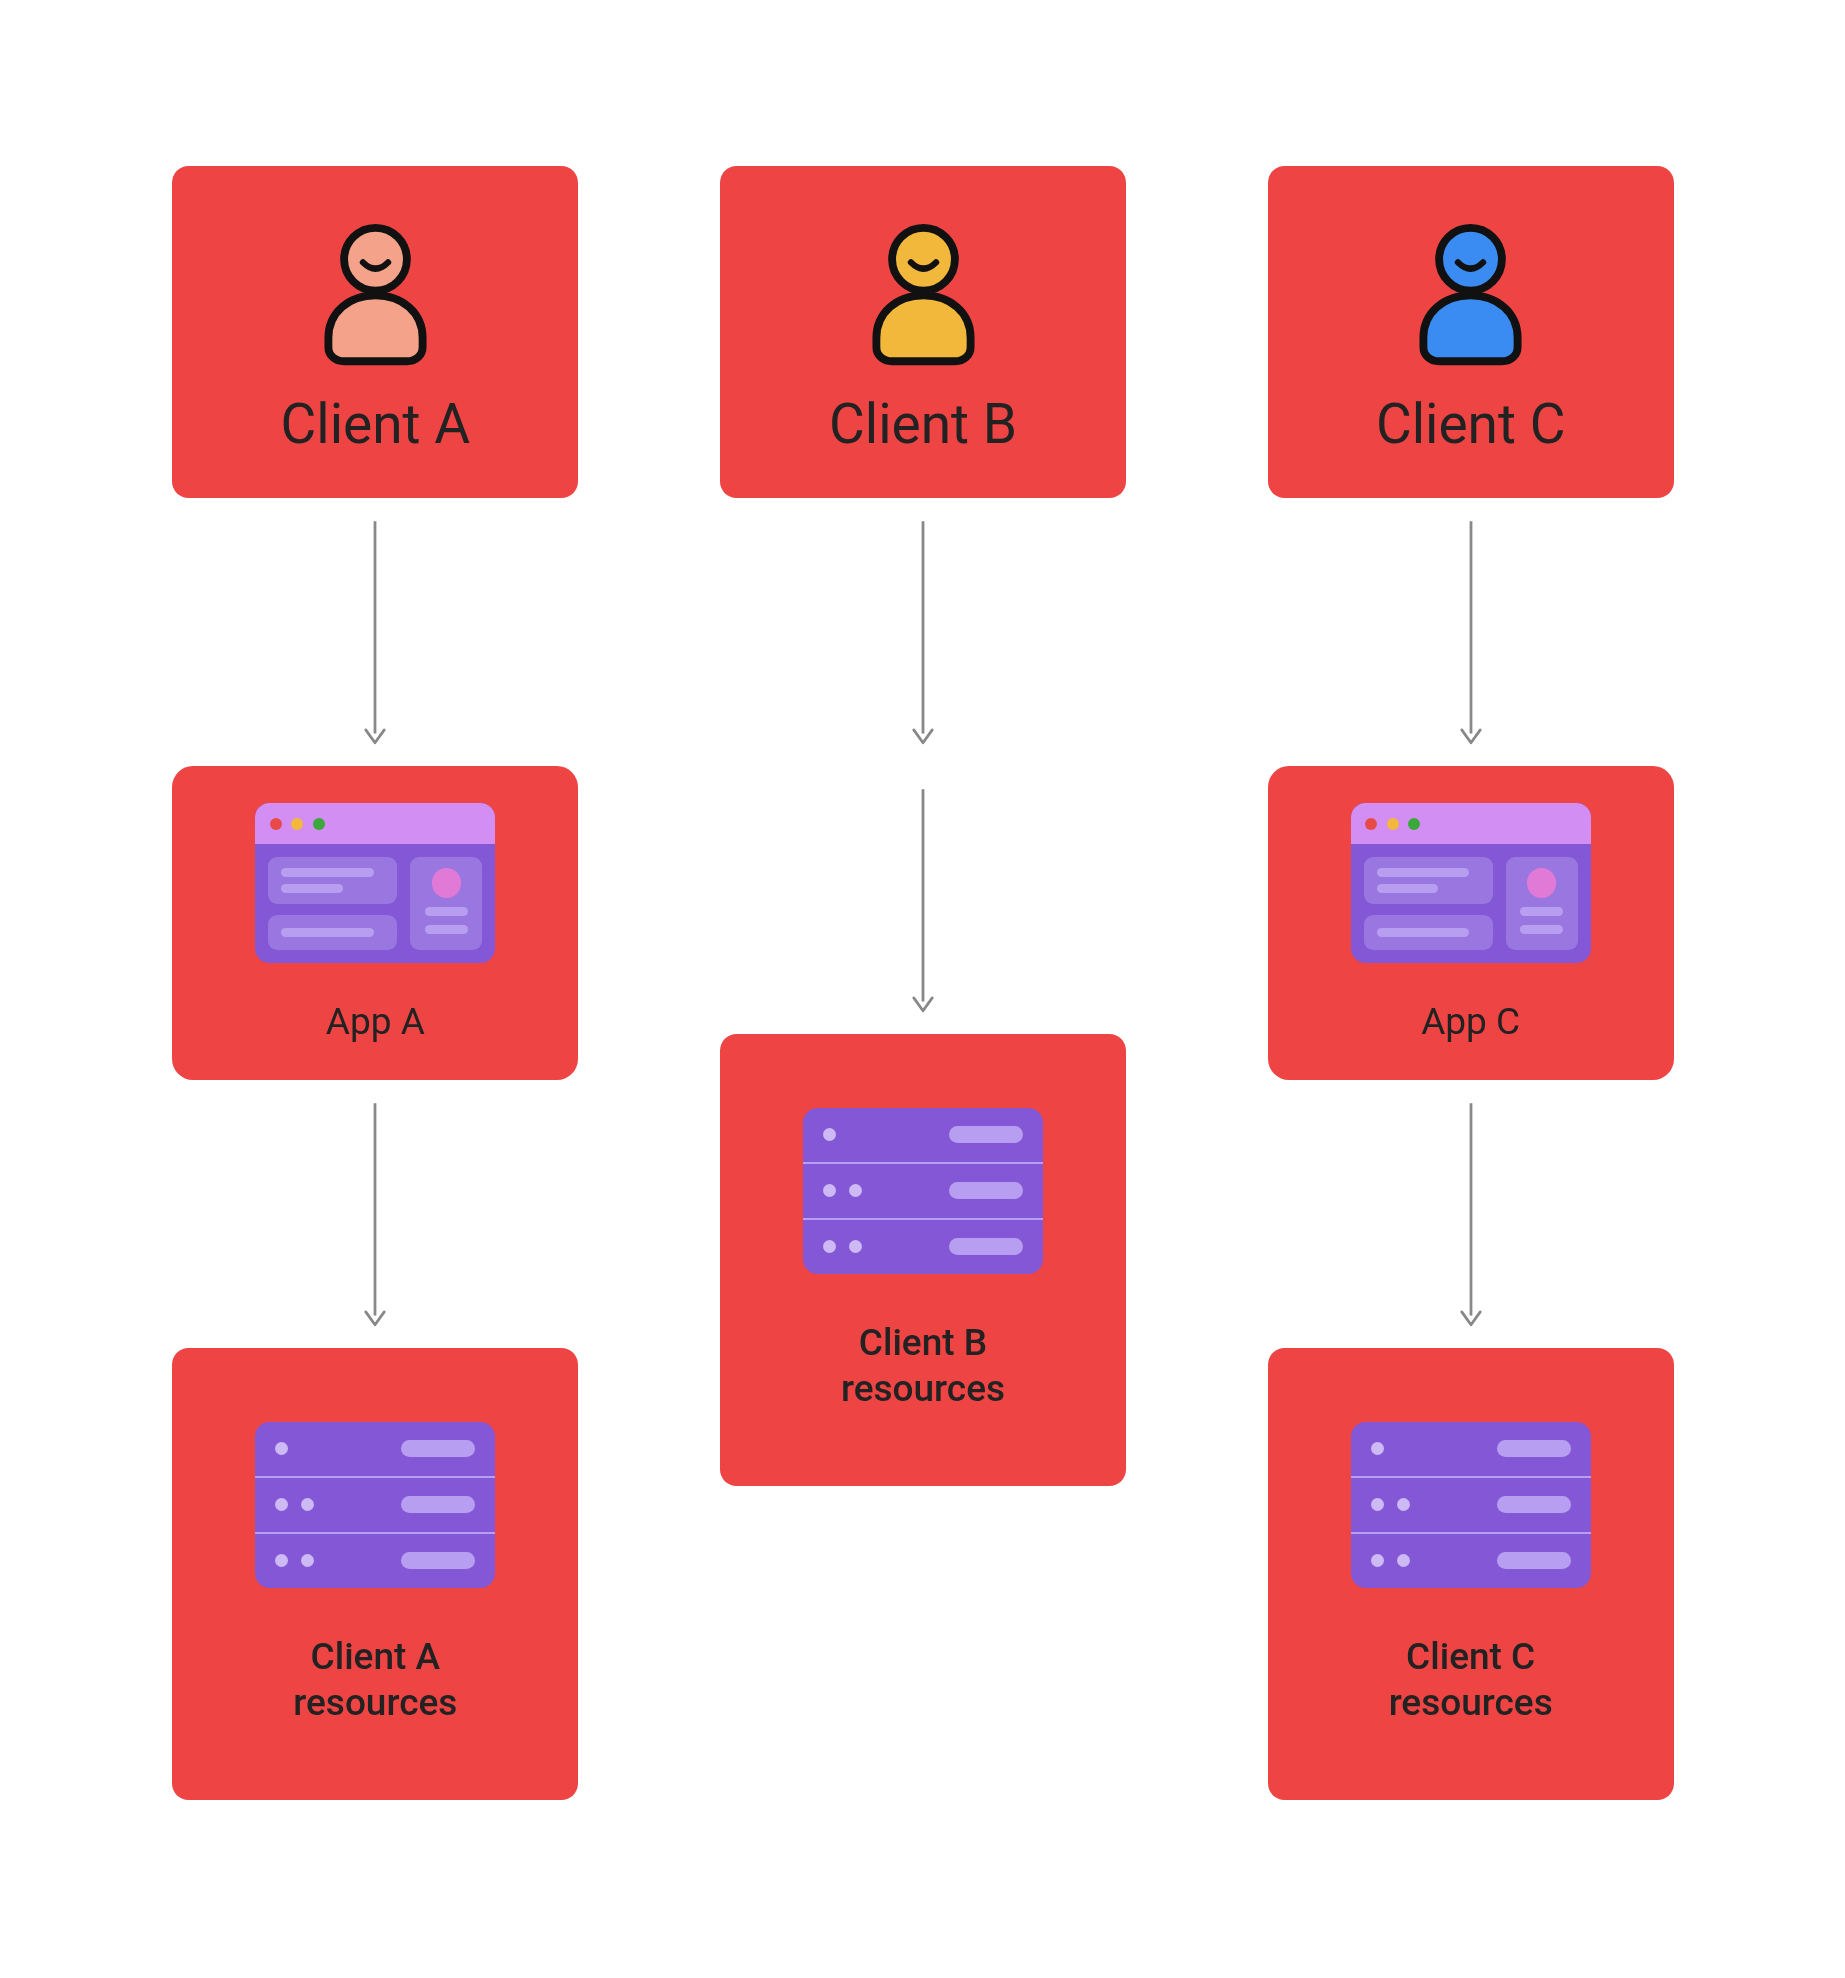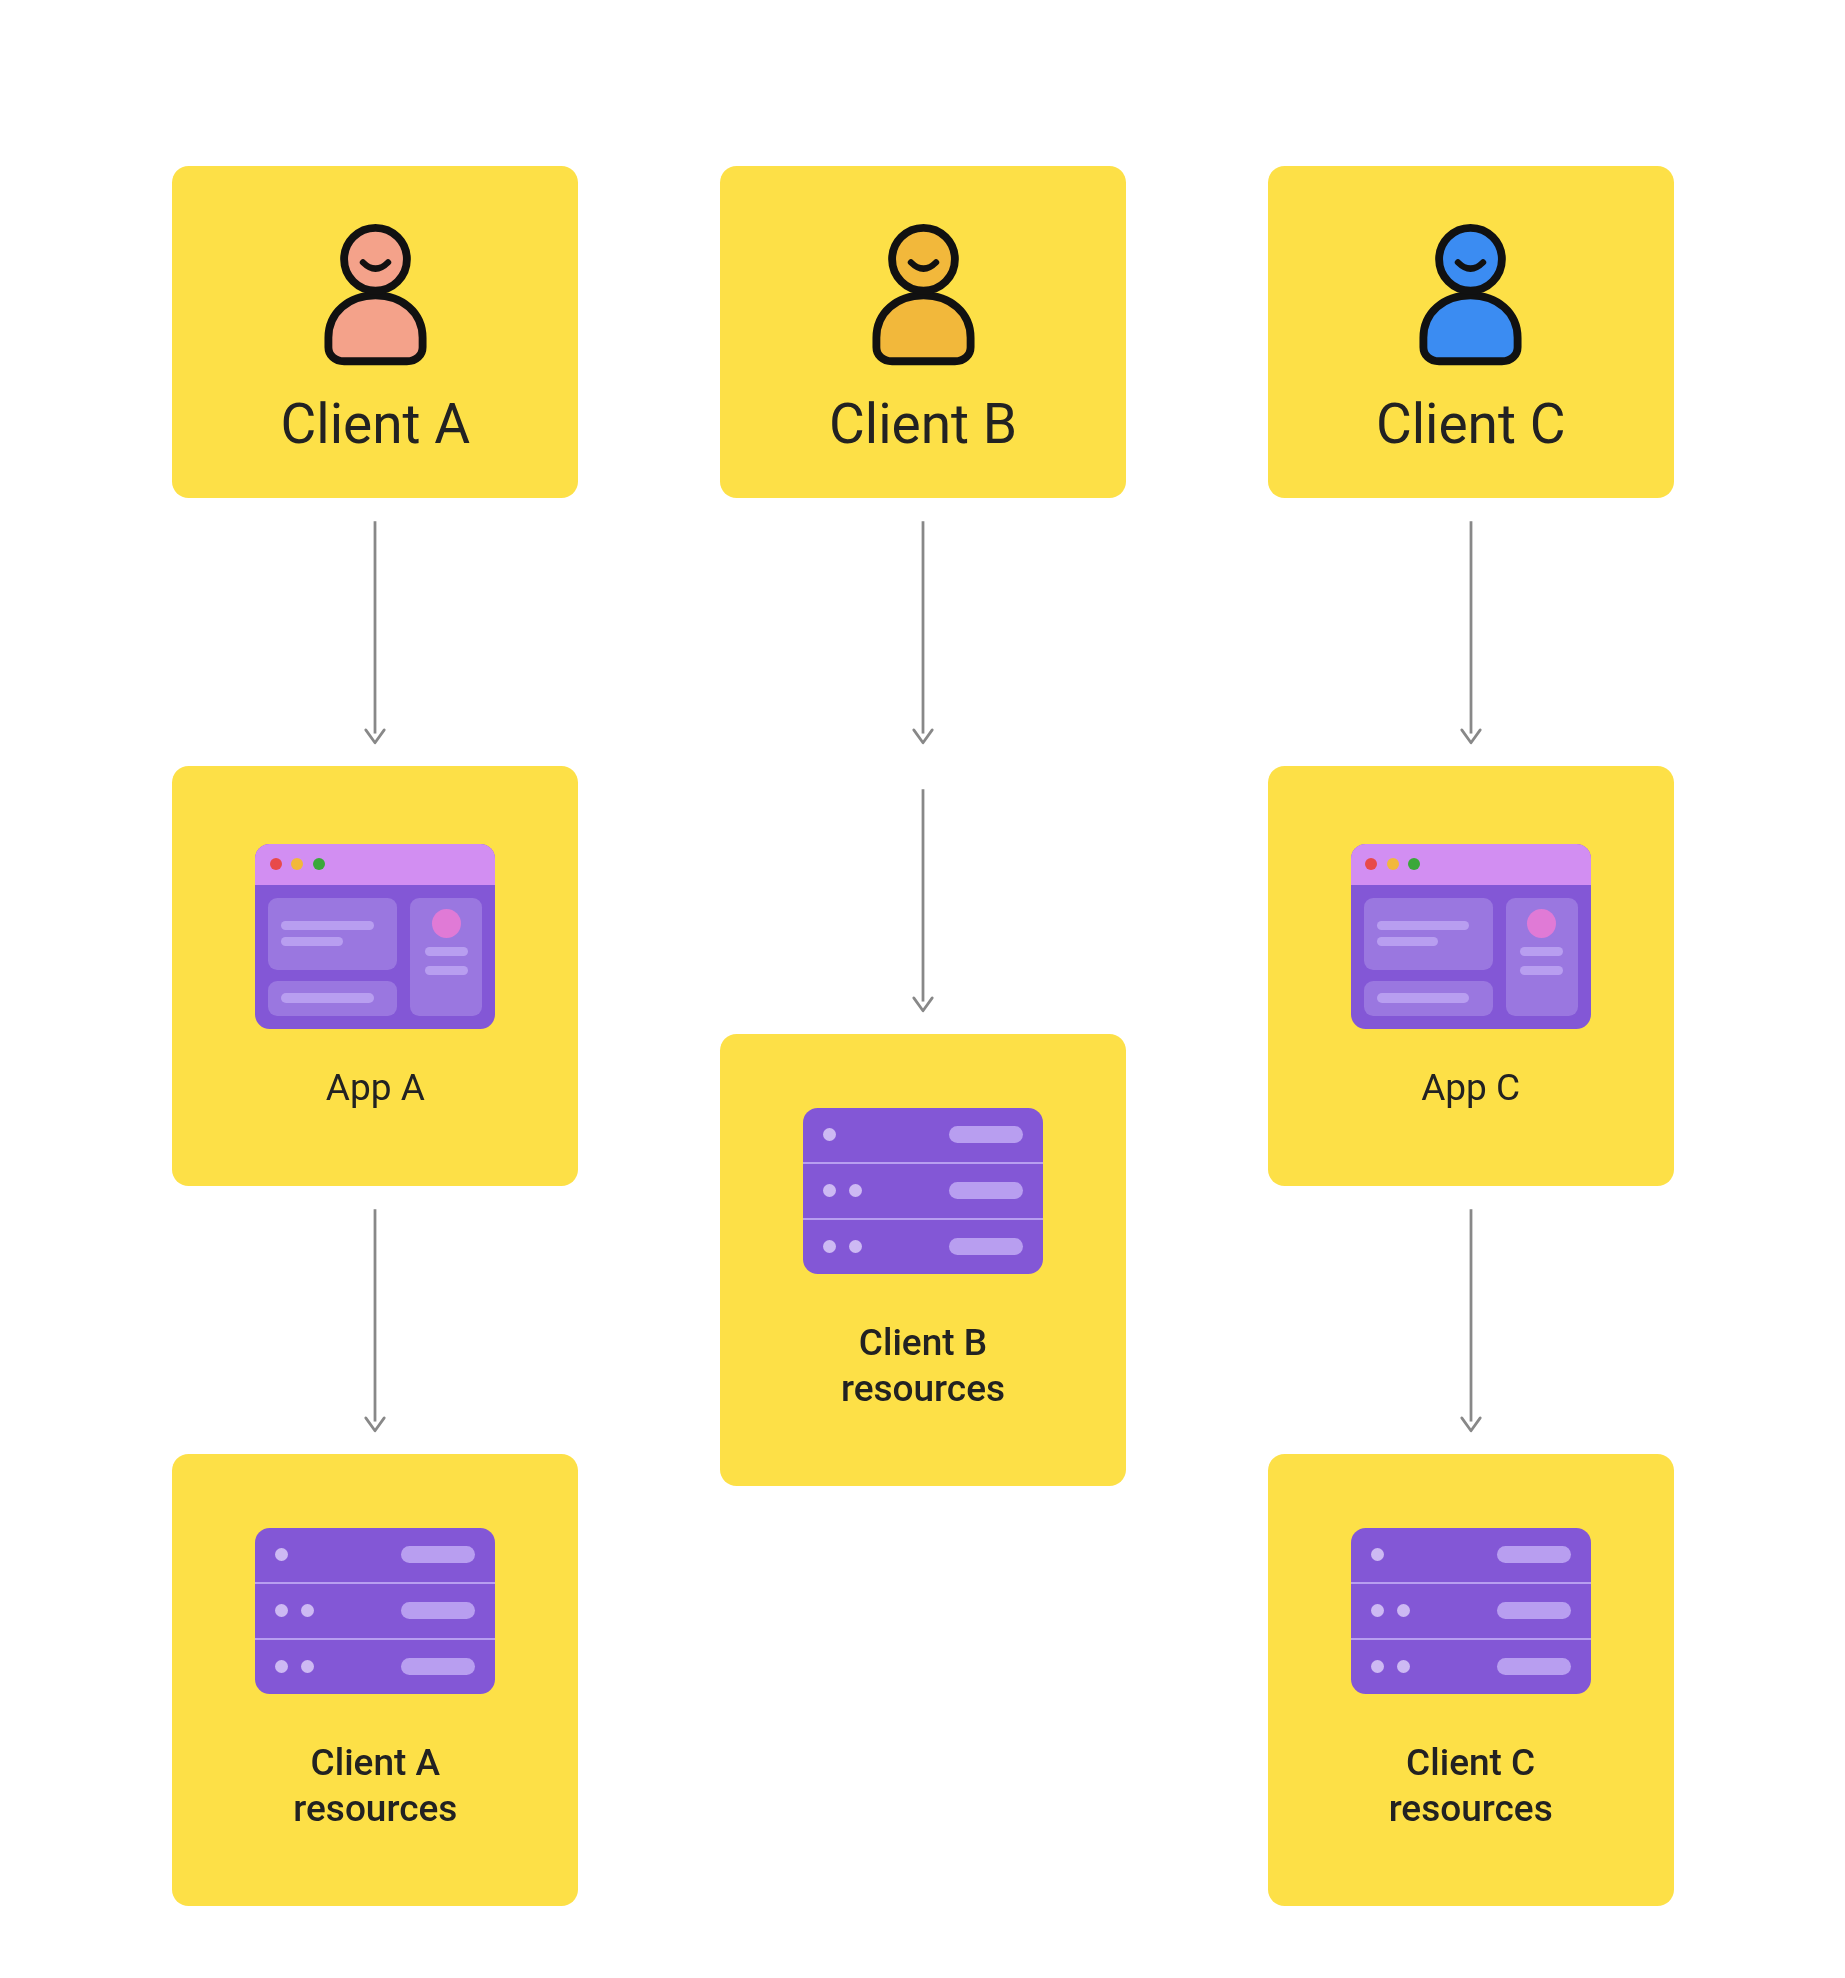--- a/index.html
+++ b/index.html
@@ -16,34 +16,35 @@
     justify-content: space-between;
     gap: 55px;
   }
   .column {
     display: flex;
     flex-direction: column;
     align-items: center;
     flex: 1;
   }
   .card {
-    background: #fde047;
+    background: #ef4444;
     border-radius: 16.6px;
     width: 406px;
     display: flex;
     flex-direction: column;
     align-items: center;
     justify-content: center;
     padding: 37px 18.5px;
   }
   .card.client {
     height: 332px;
   }
   .card.app {
-    height: 420px;
+    height: 314px;
+    border-radius: 21px;
   }
   .card.resources {
     height: 452px;
   }
   .client-label {
     font-size: 55px;
     color: #222;
     margin-top: 26px;
     font-weight: 400;
   }

